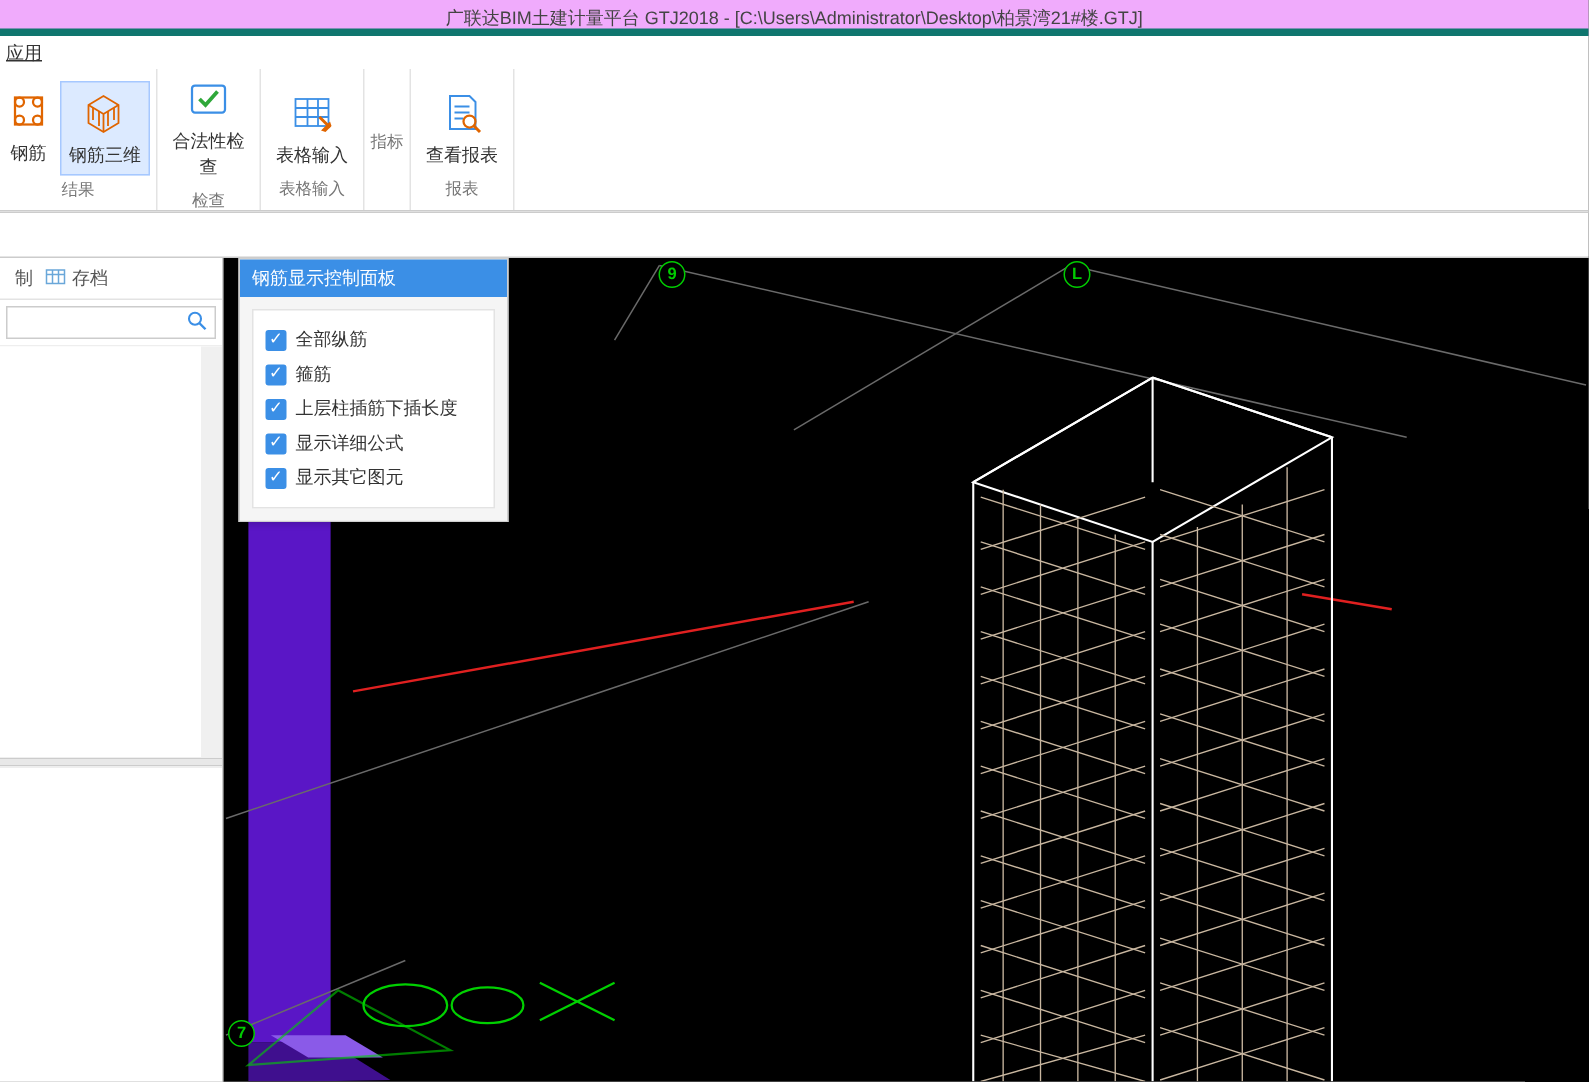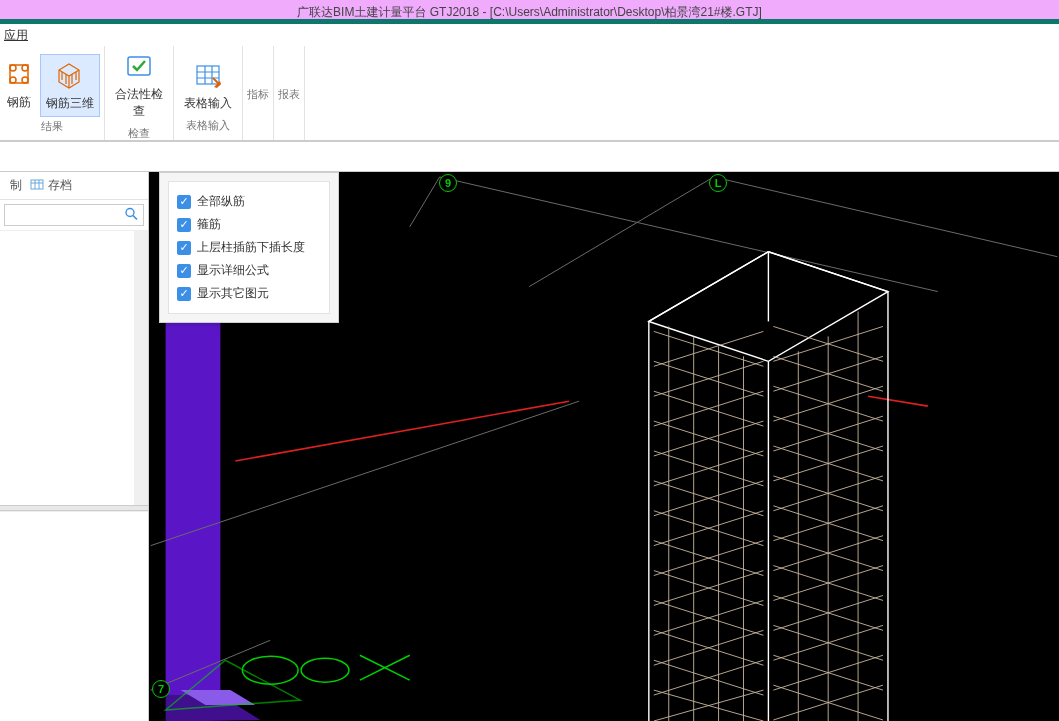--- a/index.html
+++ b/index.html
@@ -117,20 +117,35 @@
         </div>
       </div>
       <div class="ribbon-group-label">表格输入</div>
     </div>
 
     <div class="ribbon-group">
       <div class="ribbon-group-label">指标</div>
     </div>
 
     <div class="ribbon-group">
+      <div class="btns">
+        <div class="ribbon-btn">
+          <div class="icon">
+            <svg width="30" height="30">
+                <g stroke="#3b8fe6" stroke-width="1.3" fill="none">
+                  <path d="M7 4 H20 L24 8 V26 H7 Z"></path>
+                  <path d="M10 11 H20 M10 15 H20 M10 19 H16"></path>
+                </g>
+                <circle cx="20" cy="21" r="4" stroke="#e06500" stroke-width="1.5" fill="none"></circle>
+                <path d="M23 24 L27 28" stroke="#e06500" stroke-width="2"></path>
+              </svg>
+          </div>
+          <div class="lbl">查看报表</div>
+        </div>
+      </div>
       <div class="ribbon-group-label">报表</div>
     </div>
 
   </div>
 
   <div class="top-strip"></div>
 
   <div class="workspace">
 
     <div class="side-panel">
@@ -254,20 +269,21 @@
           <path d="M210 485 L260 510 M260 485 L210 510"></path>
           <path d="M75 490 L150 530 L15 540 Z" opacity="0.6"></path>
         </g>
       </svg>
 
       <div class="axis-label" style="left:290px; top:2px;">9</div>
       <div class="axis-label" style="left:560px; top:2px;">L</div>
       <div class="axis-label" style="left:3px; top:508px;">7</div>
 
       <div class="float-panel">
+        <div class="fp-title">钢筋显示控制面板</div>
         <div class="fp-body">
           <div class="fp-inner">
             <div class="chk-row">
               <span class="chk-box">✓</span>
               <span>全部纵筋</span>
             </div>
             <div class="chk-row">
               <span class="chk-box">✓</span>
               <span>箍筋</span>
             </div>

